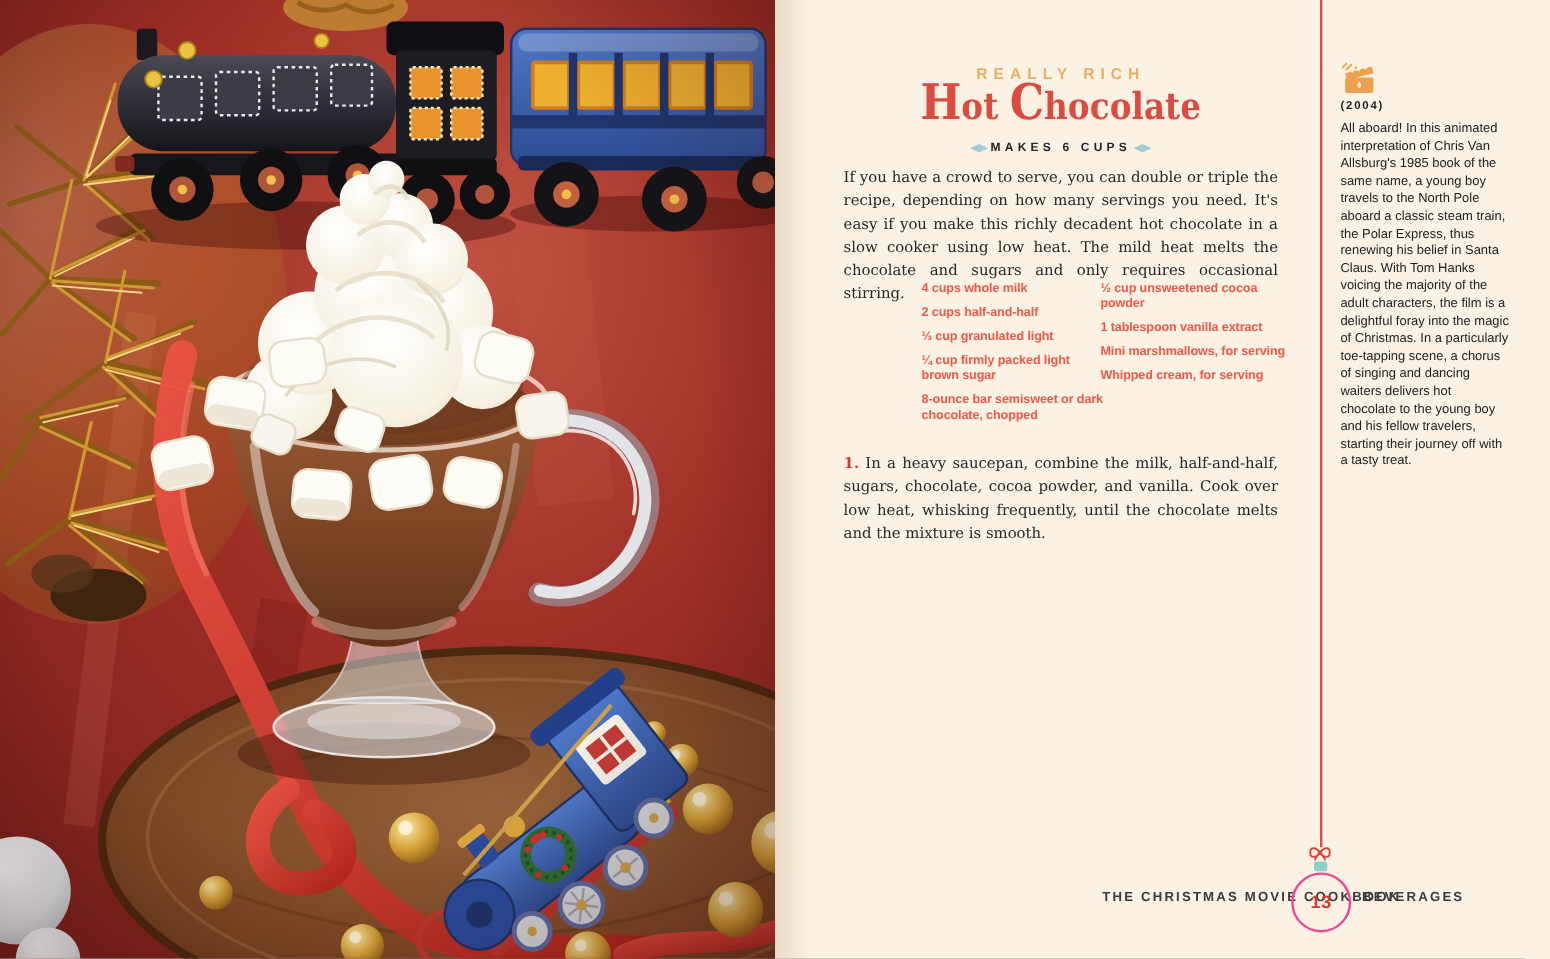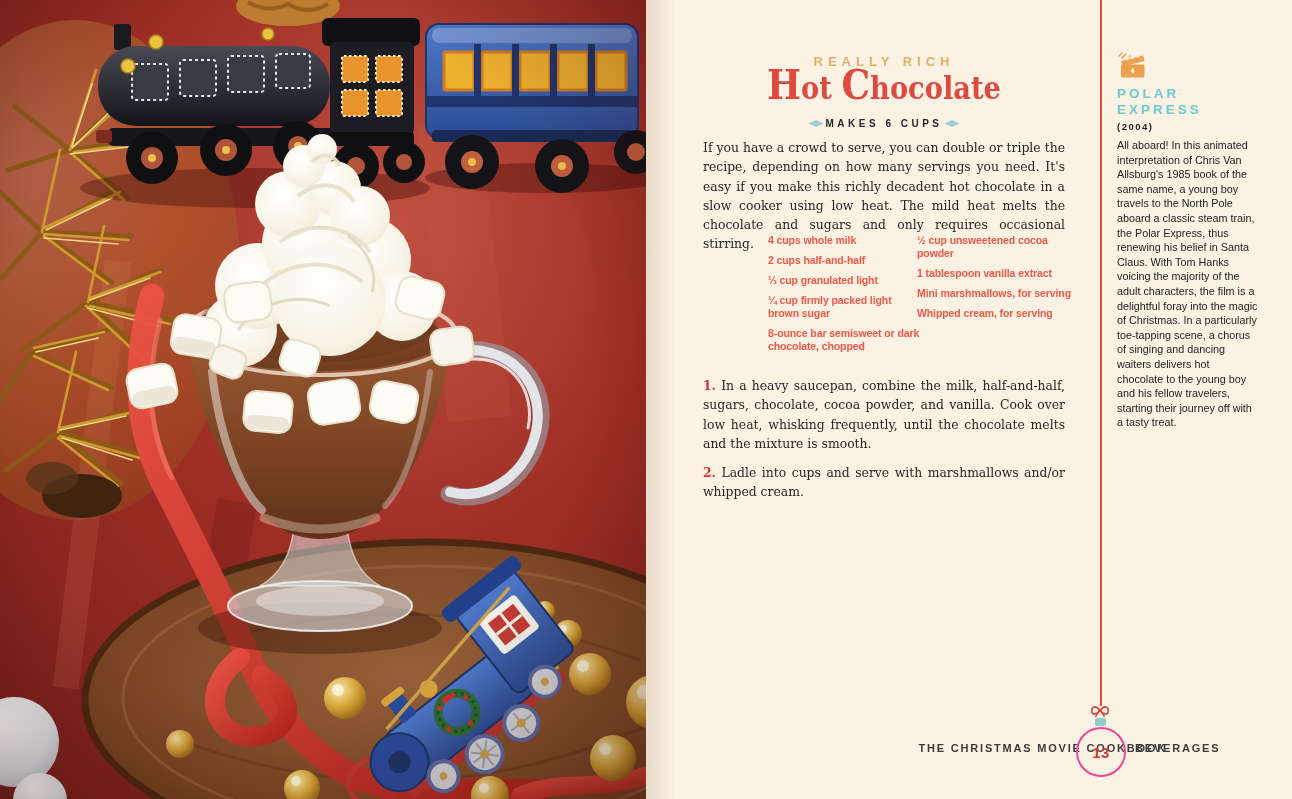--- a/index.html
+++ b/index.html
@@ -416,38 +416,33 @@
       <ul class="ing-col ing-right">
         <li>½ cup unsweetened cocoa powder</li>
         <li>1 tablespoon vanilla extract</li>
         <li>Mini marshmallows, for serving</li>
         <li>Whipped cream, for serving</li>
       </ul>
     </div>
 
     <div class="col steps">
       <p class="step"><span class="stepnum">1.</span> <span>In a heavy saucepan, combine the milk, half-and-half, sugars, chocolate, cocoa powder, and vanilla. Cook over low heat, whisking frequently, until the chocolate melts and the mixture is smooth.</span></p>
-      <p class="step"><span class="stepnum">2.</span> <span>Ladle into cups and serve with marshmallows and/or whipped cream.</span></p>
     </div>
 
     <div class="hang-line"></div>
 
     <aside class="movie-sidebar">
       <div class="clapper">
         <svg width="30" height="30" viewBox="0 0 30 30">
           <path d="M2,6 L5,3 M5,8 L9,4 M9,10 L13,6" stroke="#eca14e" stroke-width="1.6" fill="none" stroke-linecap="round"></path>
           <path d="M4,11 L26,5.5 L27.6,11 L5.6,16.5 Z" fill="#eca14e"></path>
           <path d="M9.5,10.3 L11.5,6.2 M15,8.9 L17,4.8 M20.5,7.5 L22.5,3.4" stroke="#fbf2e4" stroke-width="2"></path>
           <rect x="4" y="14.5" width="23.5" height="13" rx="1.6" fill="#eca14e"></rect>
           <path d="M15.7,17.5 C14,20.3 13.4,22 15.7,23.4 C18,22 17.4,20.3 15.7,17.5 Z" fill="#fbf2e4"></path>
         </svg>
-      </div>
-      <div class="movie-title">
-        <div>POLAR</div>
-        <div>EXPRESS</div>
       </div>
       <div class="movie-year">(2004)</div>
       <p class="movie-body">All aboard! In this animated interpretation of Chris Van Allsburg's 1985 book of the same name, a young boy travels to the North Pole aboard a classic steam train, the Polar Express, thus renewing his belief in Santa Claus. With Tom Hanks voicing the majority of the adult characters, the film is a delightful foray into the magic of Christmas. In a particularly toe-tapping scene, a chorus of singing and dancing waiters delivers hot chocolate to the young boy and his fellow travelers, starting their journey off with a tasty treat.</p>
     </aside>
 
     <span class="book-title">THE CHRISTMAS MOVIE COOKBOOK</span>
     <div class="bauble-bow">
       <svg width="20" height="15" viewBox="0 0 20 15">
         <path d="M10,7.5 C6,2 1,3.5 2,7.5 C1,11.5 6,13 10,7.5 M10,7.5 C14,2 19,3.5 18,7.5 C19,11.5 14,13 10,7.5" fill="none" stroke="#d5443b" stroke-width="1.6"></path>
         <circle cx="10" cy="7.5" r="1.7" fill="#d5443b"></circle>

